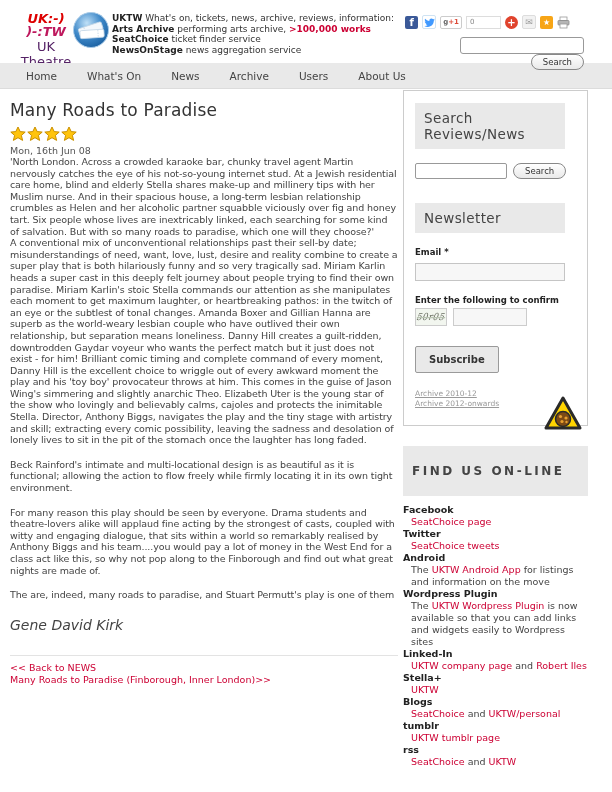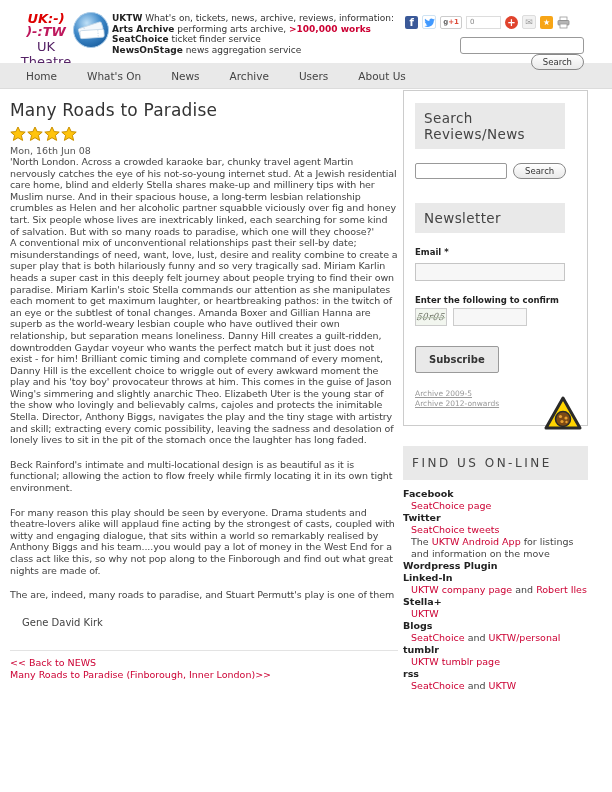--- a/index.html
+++ b/index.html
@@ -46,21 +46,21 @@
   .nav li{font-size:10.5px;color:#444;padding:0 15px;cursor:pointer;}
   .nav li:first-child{padding-left:0;}
   
   .article{position:absolute;left:10px;top:100px;width:388px;}
   .article h1{font-size:17px;font-weight:400;color:#333;margin:0 0 6px 0;letter-spacing:0.2px;}
   .stars{display:flex;gap:1px;margin:2px 0 3px 0;}
   .date{font-size:9.5px;color:#555;margin:2px 0 0 0;}
   .venue{font-size:9.5px;color:#555;font-style:italic;margin:0 0 10px 0;}
   .para{font-size:9.5px;line-height:11.6px;color:#444;margin:0 0 13px 0;letter-spacing:-0.1px;}
   .para.no-gap{margin-bottom:0;}
-  .byline{font-size:10px;color:#444;margin:16px 0 22px 12px;}
+  .byline{font-size:14px;color:#444;margin:16px 0 22px 0;font-style:italic;}
   .article-divider{border:none;border-top:1px solid #e3e3e3;margin:0 0 6px 0;}
   .backlinks a{display:block;font-size:9.5px;line-height:12.5px;color:#cc0033;text-decoration:none;cursor:pointer;}
   
   .sidebar{position:absolute;left:403px;top:90px;width:185px;}
   .sb-box{border:1px solid #ccc;padding:12px 22px 16px 11px;position:relative;}
   .sb-header{background:#e9e9e9;color:#444;font-size:13.5px;padding:7px 9px;letter-spacing:0.4px;}
   .sb-search-row{margin:14px 0 6px 0;display:flex;gap:6px;align-items:center;}
   .sb-search-input{width:84px;height:12px;border:1px solid #999;border-radius:2px;font-size:9px;
     padding:1px 3px;outline:none;}
   .nl-header{margin-top:24px;}
@@ -75,21 +75,21 @@
     text-decoration-color:#b9c4b2;}
   .captcha-input{width:66px;height:14px;background:#f7f7f7;border:1px solid #ccc;font-size:9px;
     padding:1px 3px;outline:none;}
   .subscribe-btn{margin-top:20px;background:#e9e9e9;border:1px solid #9a9a9a;border-radius:2px;
     font-size:10px;font-weight:bold;color:#333;padding:7px 13px;font-family:inherit;cursor:pointer;}
   .archive-links{margin-top:16px;}
   .archive-links a{display:block;font-size:7.5px;color:#9a9a9a;text-decoration:underline;
     line-height:10px;cursor:pointer;}
   .tri-badge{position:absolute;right:4px;bottom:-12px;}
   .findus-header{margin-top:20px;background:#e9e9e9;color:#444;font-size:12px;letter-spacing:2.5px;
-    padding:10px 9px;}
+    padding:18px 9px;font-weight:bold;}
   .findus-list{margin-top:8px;}
   .fu-label{font-size:9.5px;font-weight:bold;color:#222;line-height:12px;}
   .fu-line{font-size:9.5px;color:#444;line-height:12px;padding-left:8px;}
   .fu-line .lnk{color:#cc0033;cursor:pointer;}
 </style>
 </head>
 <body>
 
 <div class="header">
   <div class="logo">
@@ -210,21 +210,21 @@
     <input class="nl-email" type="text" value="" style="">
     <div class="nl-label">Enter the following to confirm</div>
     <div class="captcha-row">
       <div class="captcha">
         <span>50r05</span>
       </div>
       <input class="captcha-input" type="text" value="" style="">
     </div>
     <button class="subscribe-btn">Subscribe</button>
     <div class="archive-links" id="archive-links">
-        <a>Archive 2009-5</a>
+        <a>Archive 2010-12</a>
         <a>Archive 2012-onwards</a>
       </div>
 
     <div class="tri-badge">
       <svg width="40" height="38" viewBox="0 0 40 38">
         <path d="M20 3 L37 33 L3 33 Z" fill="#ffd400" stroke="#2a2a2a" stroke-width="3" stroke-linejoin="round"></path>
         <circle cx="20" cy="24" r="7.5" fill="#7c4a14" stroke="#2a2a2a" stroke-width="1.5"></circle>
         <circle cx="17.5" cy="21.5" r="1.6" fill="#e8a030"></circle>
         <circle cx="23" cy="23" r="1.6" fill="#e8a030"></circle>
         <circle cx="19" cy="26.5" r="1.6" fill="#e8a030"></circle>
@@ -232,22 +232,24 @@
       </svg>
     </div>
   </div>
 
   <div class="findus-header">FIND US ON-LINE</div>
   <div class="findus-list" id="findus-list">
       <div class="fu-label">Facebook</div>
       <div class="fu-line"><span class="lnk">SeatChoice page</span></div>
       <div class="fu-label">Twitter</div>
       <div class="fu-line"><span class="lnk">SeatChoice tweets</span></div>
+      <div class="fu-label">Android</div>
       <div class="fu-line"><span>The </span><span class="lnk">UKTW Android App</span><span> for listings and information on the move</span></div>
       <div class="fu-label">Wordpress Plugin</div>
+      <div class="fu-line"><span>The </span><span class="lnk">UKTW Wordpress Plugin</span><span> is now available so that you can add links and widgets easily to Wordpress sites</span></div>
       <div class="fu-label">Linked-In</div>
       <div class="fu-line"><span class="lnk">UKTW company page</span><span> and </span><span class="lnk">Robert Iles</span></div>
       <div class="fu-label">Stella+</div>
       <div class="fu-line"><span class="lnk">UKTW</span></div>
       <div class="fu-label">Blogs</div>
       <div class="fu-line"><span class="lnk">SeatChoice</span><span> and </span><span class="lnk">UKTW/personal</span></div>
       <div class="fu-label">tumblr</div>
       <div class="fu-line"><span class="lnk">UKTW tumblr page</span></div>
       <div class="fu-label">rss</div>
       <div class="fu-line"><span class="lnk">SeatChoice</span><span> and </span><span class="lnk">UKTW</span></div>

